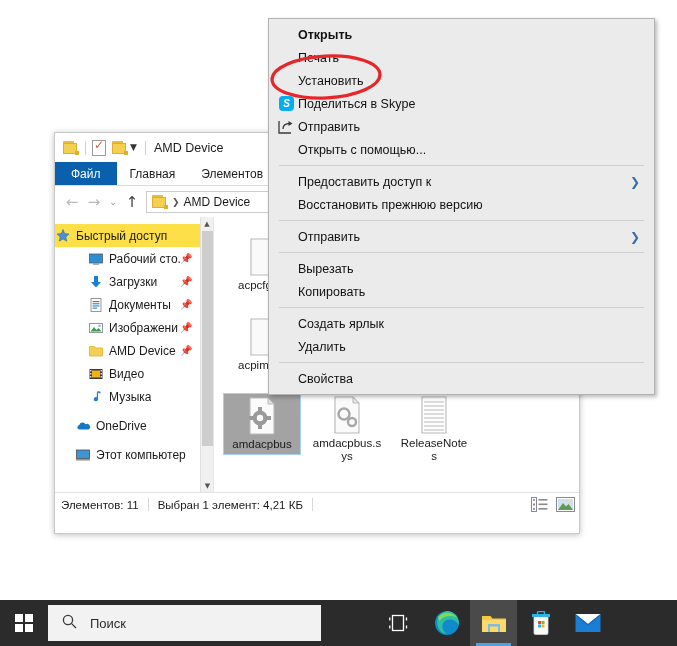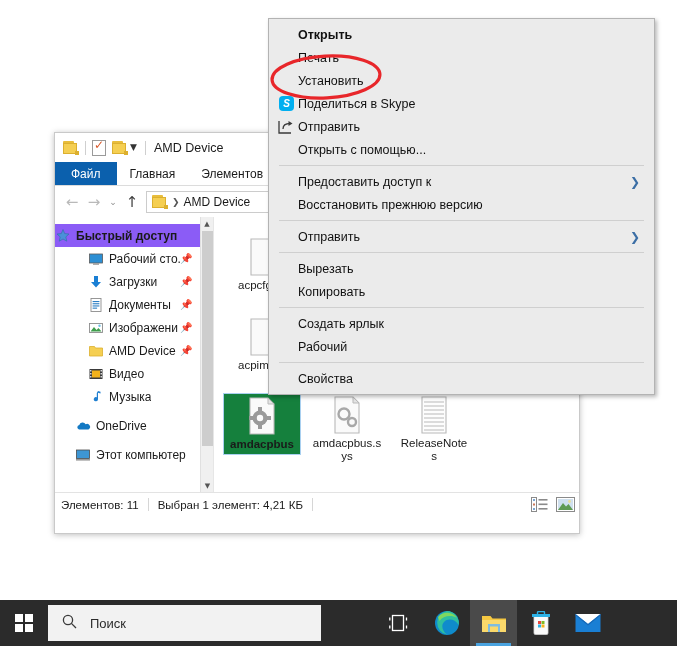--- a/index.html
+++ b/index.html
@@ -101,21 +101,21 @@
     background: #cdcdcd;
   }
   .nav-scroll .arrow.bot { position: absolute; bottom: 0; left: 0; width: 13px; }
 
   .navlist { padding-top: 7px; }
   .navitem {
     height: 23px; display: flex; align-items: center;
     font-size: 12px; color: #1a1a1a; padding-right: 16px;
     position: relative;
   }
-  .navitem.sel { background: #8b5cf6; font-weight: bold; }
+  .navitem.sel { background: #fde047; }
   .navitem .ico {
     width: 16px; height: 16px; margin-right: 5px; flex: 0 0 16px;
     position: relative;
   }
   .navitem .lbl { white-space: nowrap; overflow: hidden; }
   .navitem .pin {
     position: absolute; right: 20px; font-size: 10px; color: #5b8fc9;
     font-family: "DejaVu Sans", sans-serif;
   }
   .ind0 { padding-left: 20px; text-align: center; }
@@ -123,21 +123,21 @@
   .gap { height: 6px; }
 
   .contentpane { flex: 1; background: #ffffff; position: relative; overflow: hidden; }
   .filegrid {
     position: absolute; left: 0; top: 0; width: 100%; height: 100%;
   }
   .fileitem {
     position: absolute; width: 74px; text-align: center;
     font-size: 11.5px; color: #1a1a1a; line-height: 13px;
   }
-  .fileitem.sel { background: #15803d; border: 1px solid #a9d0f0; font-weight: bold; }
+  .fileitem.sel { background: #a3a3a3; border: 1px solid #a9d0f0; }
   .fileicon { height: 42px; display: flex; align-items: flex-end; justify-content: center; }
   .fname { padding: 2px 1px 3px 1px; word-break: break-all; }
 
   .statusbar {
     height: 24px; border-top: 1px solid #e3e3e3; background: #ffffff;
     display: flex; align-items: center; padding: 0 6px;
     font-size: 11.5px; color: #1a1a1a;
   }
   .st-sep { width: 1px; height: 13px; background: #d6d6d6; margin: 0 9px; }
   .st-right { margin-left: auto; display: flex; align-items: center; gap: 8px; }
@@ -569,21 +569,21 @@
 
     <div class="msep"></div>
 
     <div class="mi">
       <span class="mico"></span>
       <span class="mlbl">Создать ярлык</span>
     </div>
 
     <div class="mi">
       <span class="mico"></span>
-      <span class="mlbl">Рабочий</span>
+      <span class="mlbl">Удалить</span>
     </div>
 
 
     <div class="msep"></div>
 
     <div class="mi">
       <span class="mico"></span>
       <span class="mlbl">Свойства</span>
     </div>
   </div>

